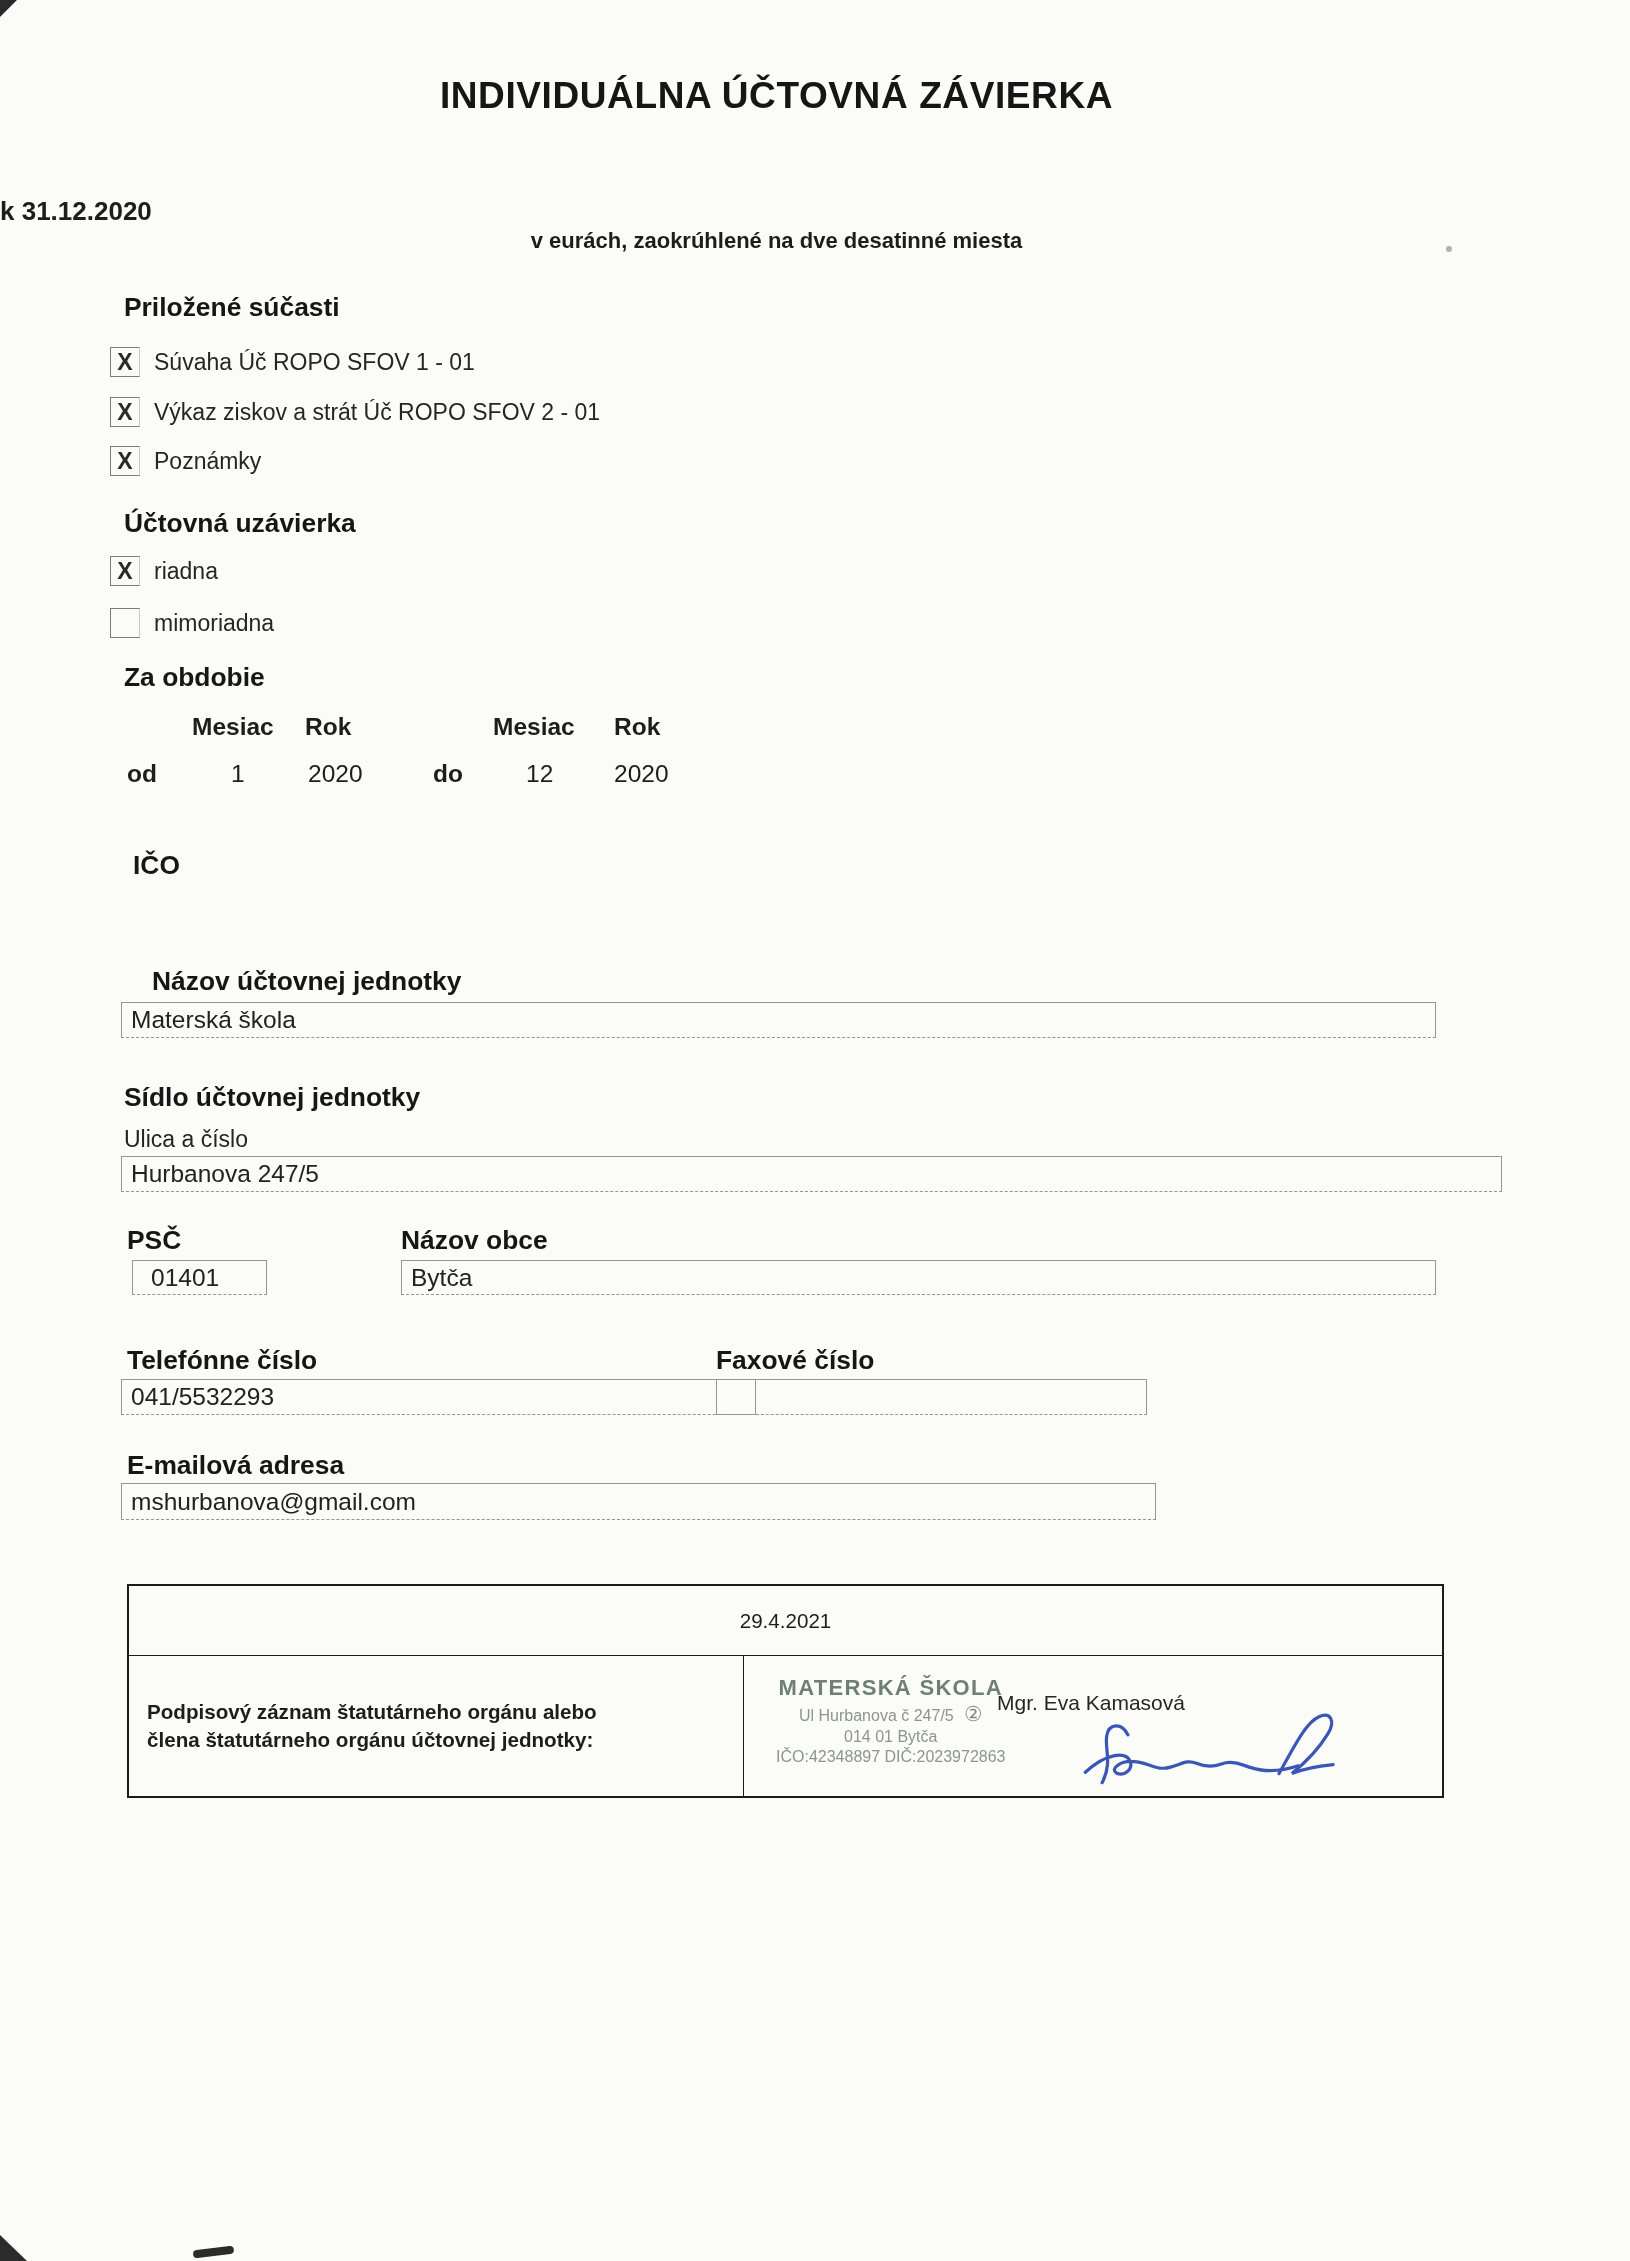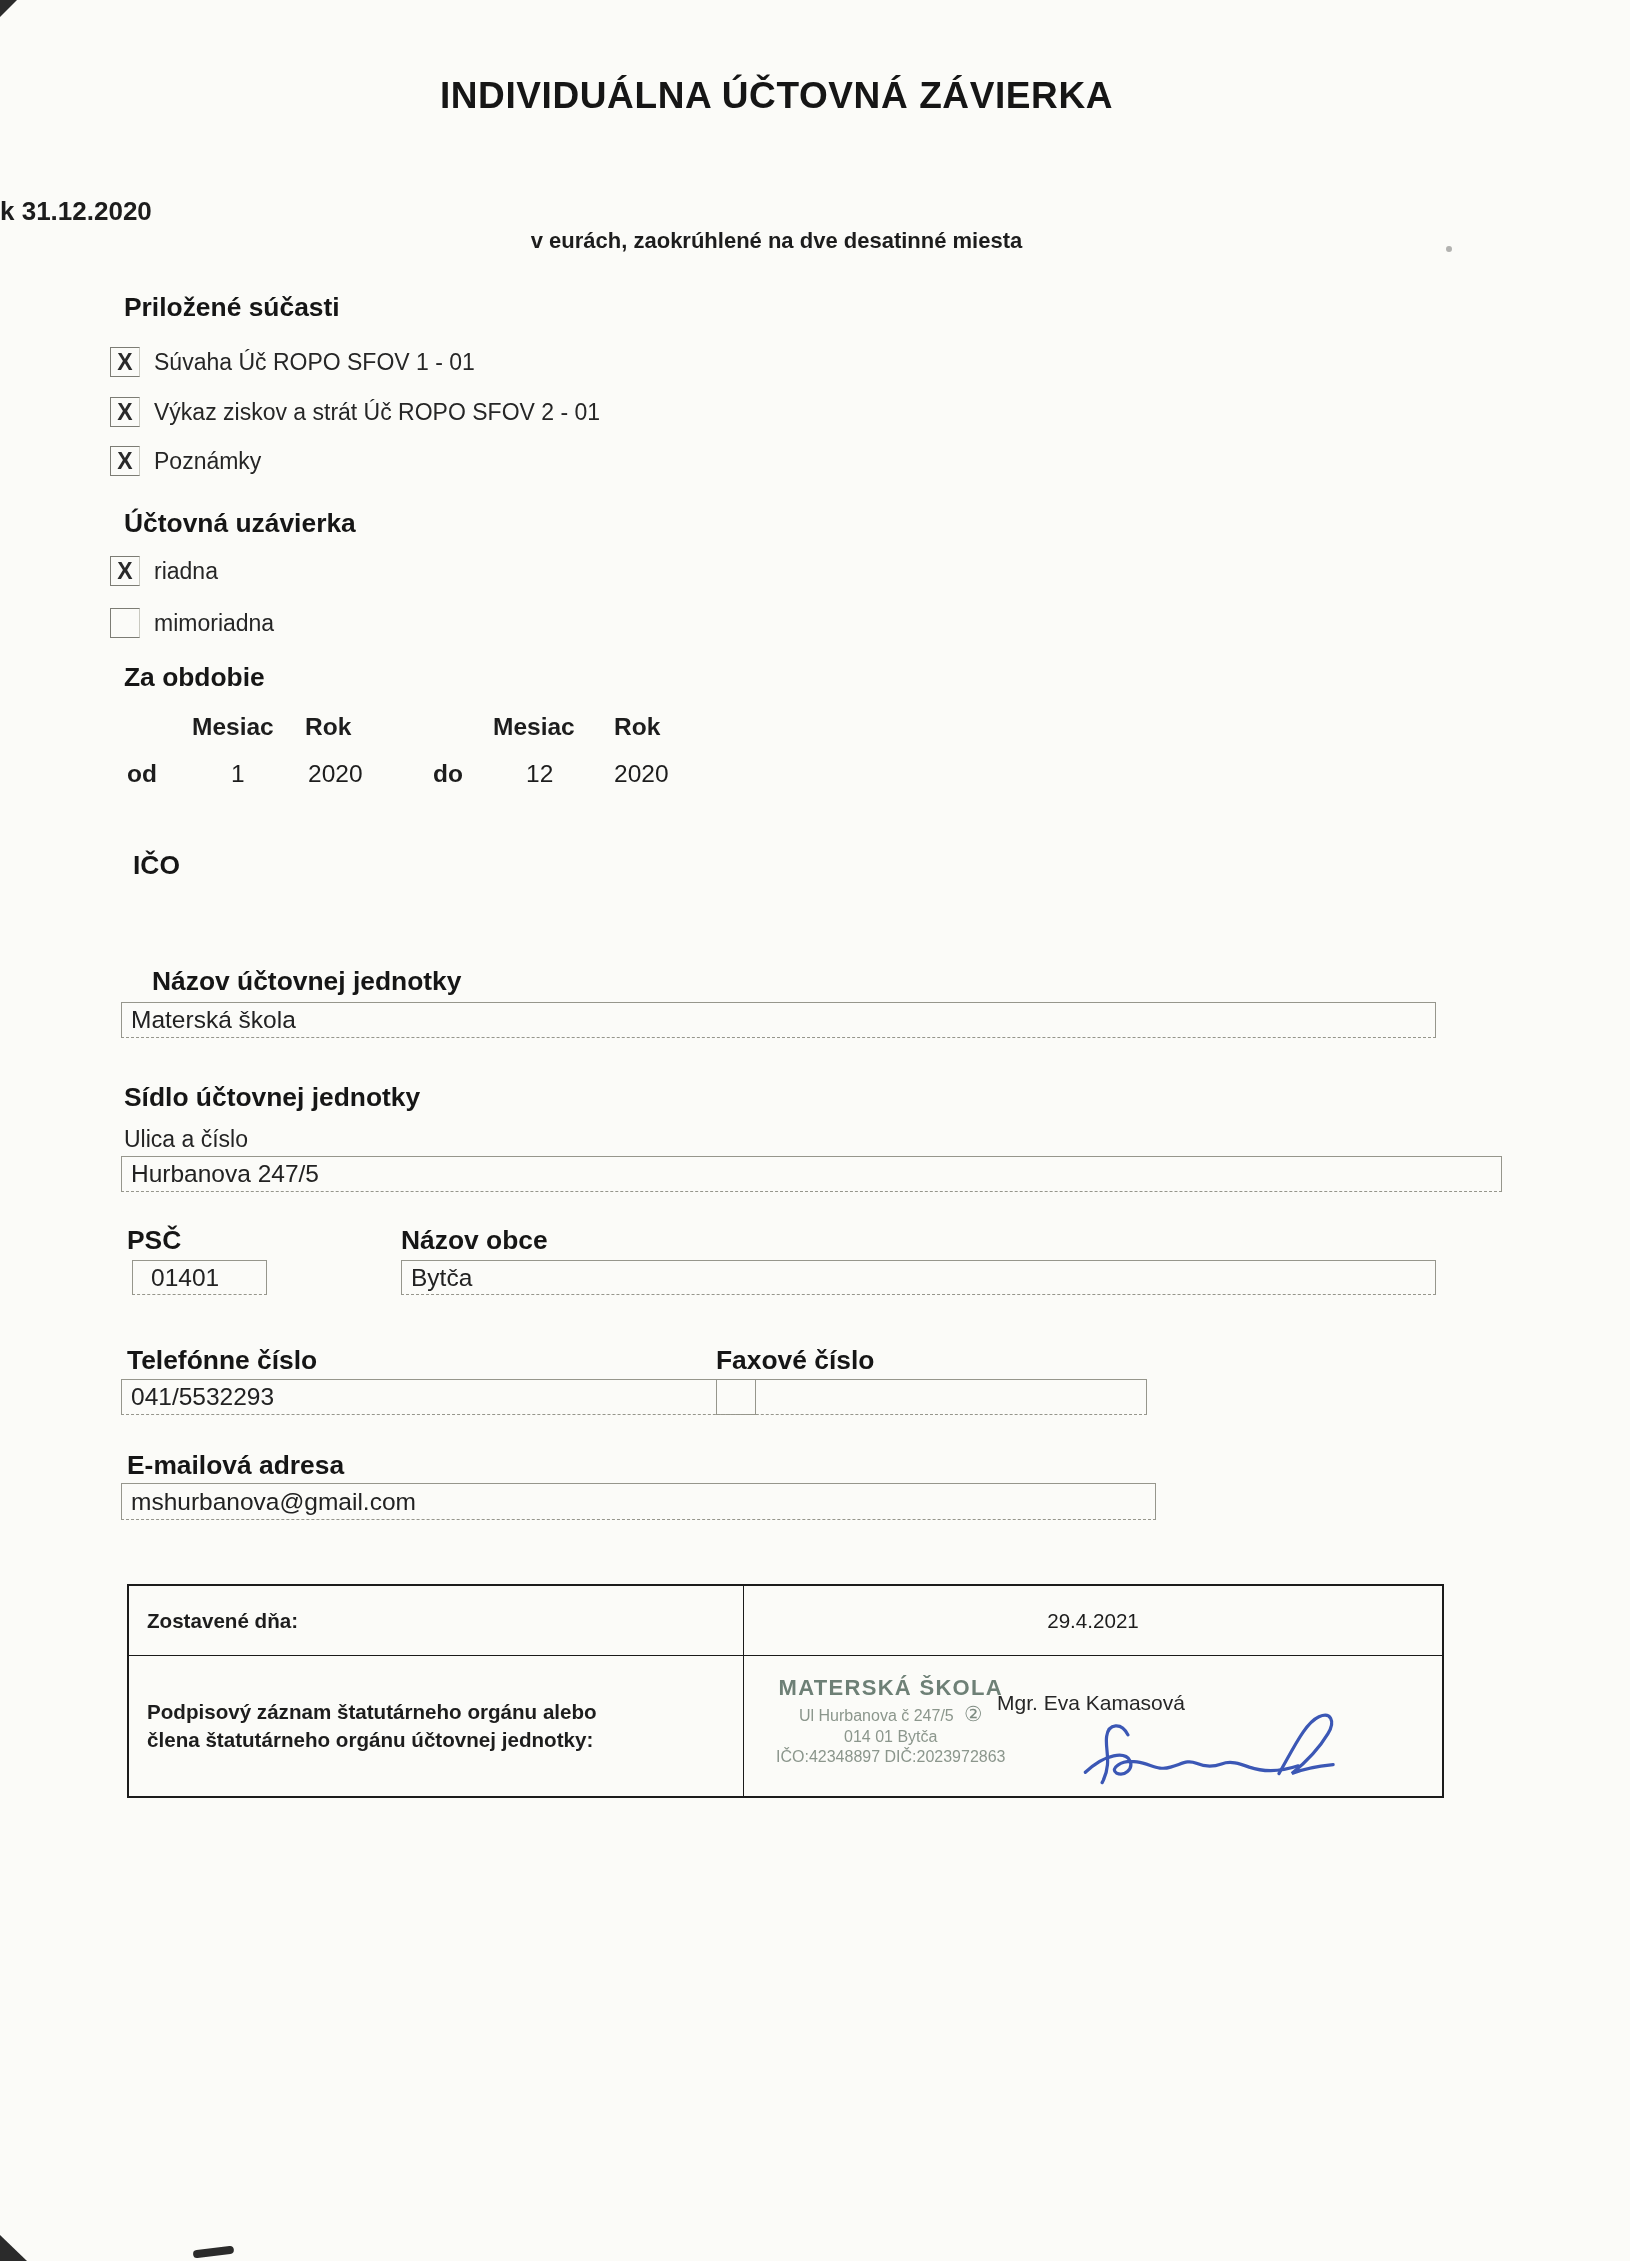--- a/index.html
+++ b/index.html
@@ -142,23 +142,20 @@
     <span class="val"></span>
   </div>
 
   <div class="abs h" style="left:127px;top:1450px;">E-mailová adresa</div>
   <div class="box" style="left:121px;top:1483px;width:1035px;height:37px;">
     <span class="val">mshurbanova@gmail.com</span>
   </div>
 
   <div class="sig-table">
     <div class="trow1">
-      <div class="tcell-l">
-        <span class="tlabel">Zostavené dňa:</span>
-      </div>
       <div class="tcell-r">
         <span class="tval">29.4.2021</span>
       </div>
     </div>
     <div class="trow2">
       <div class="tcell-l">
         <span class="tlabel">Podpisový záznam štatutárneho orgánu alebo člena štatutárneho orgánu účtovnej jednotky:</span>
       </div>
       <div class="tcell-r">
         <div class="stamp">

